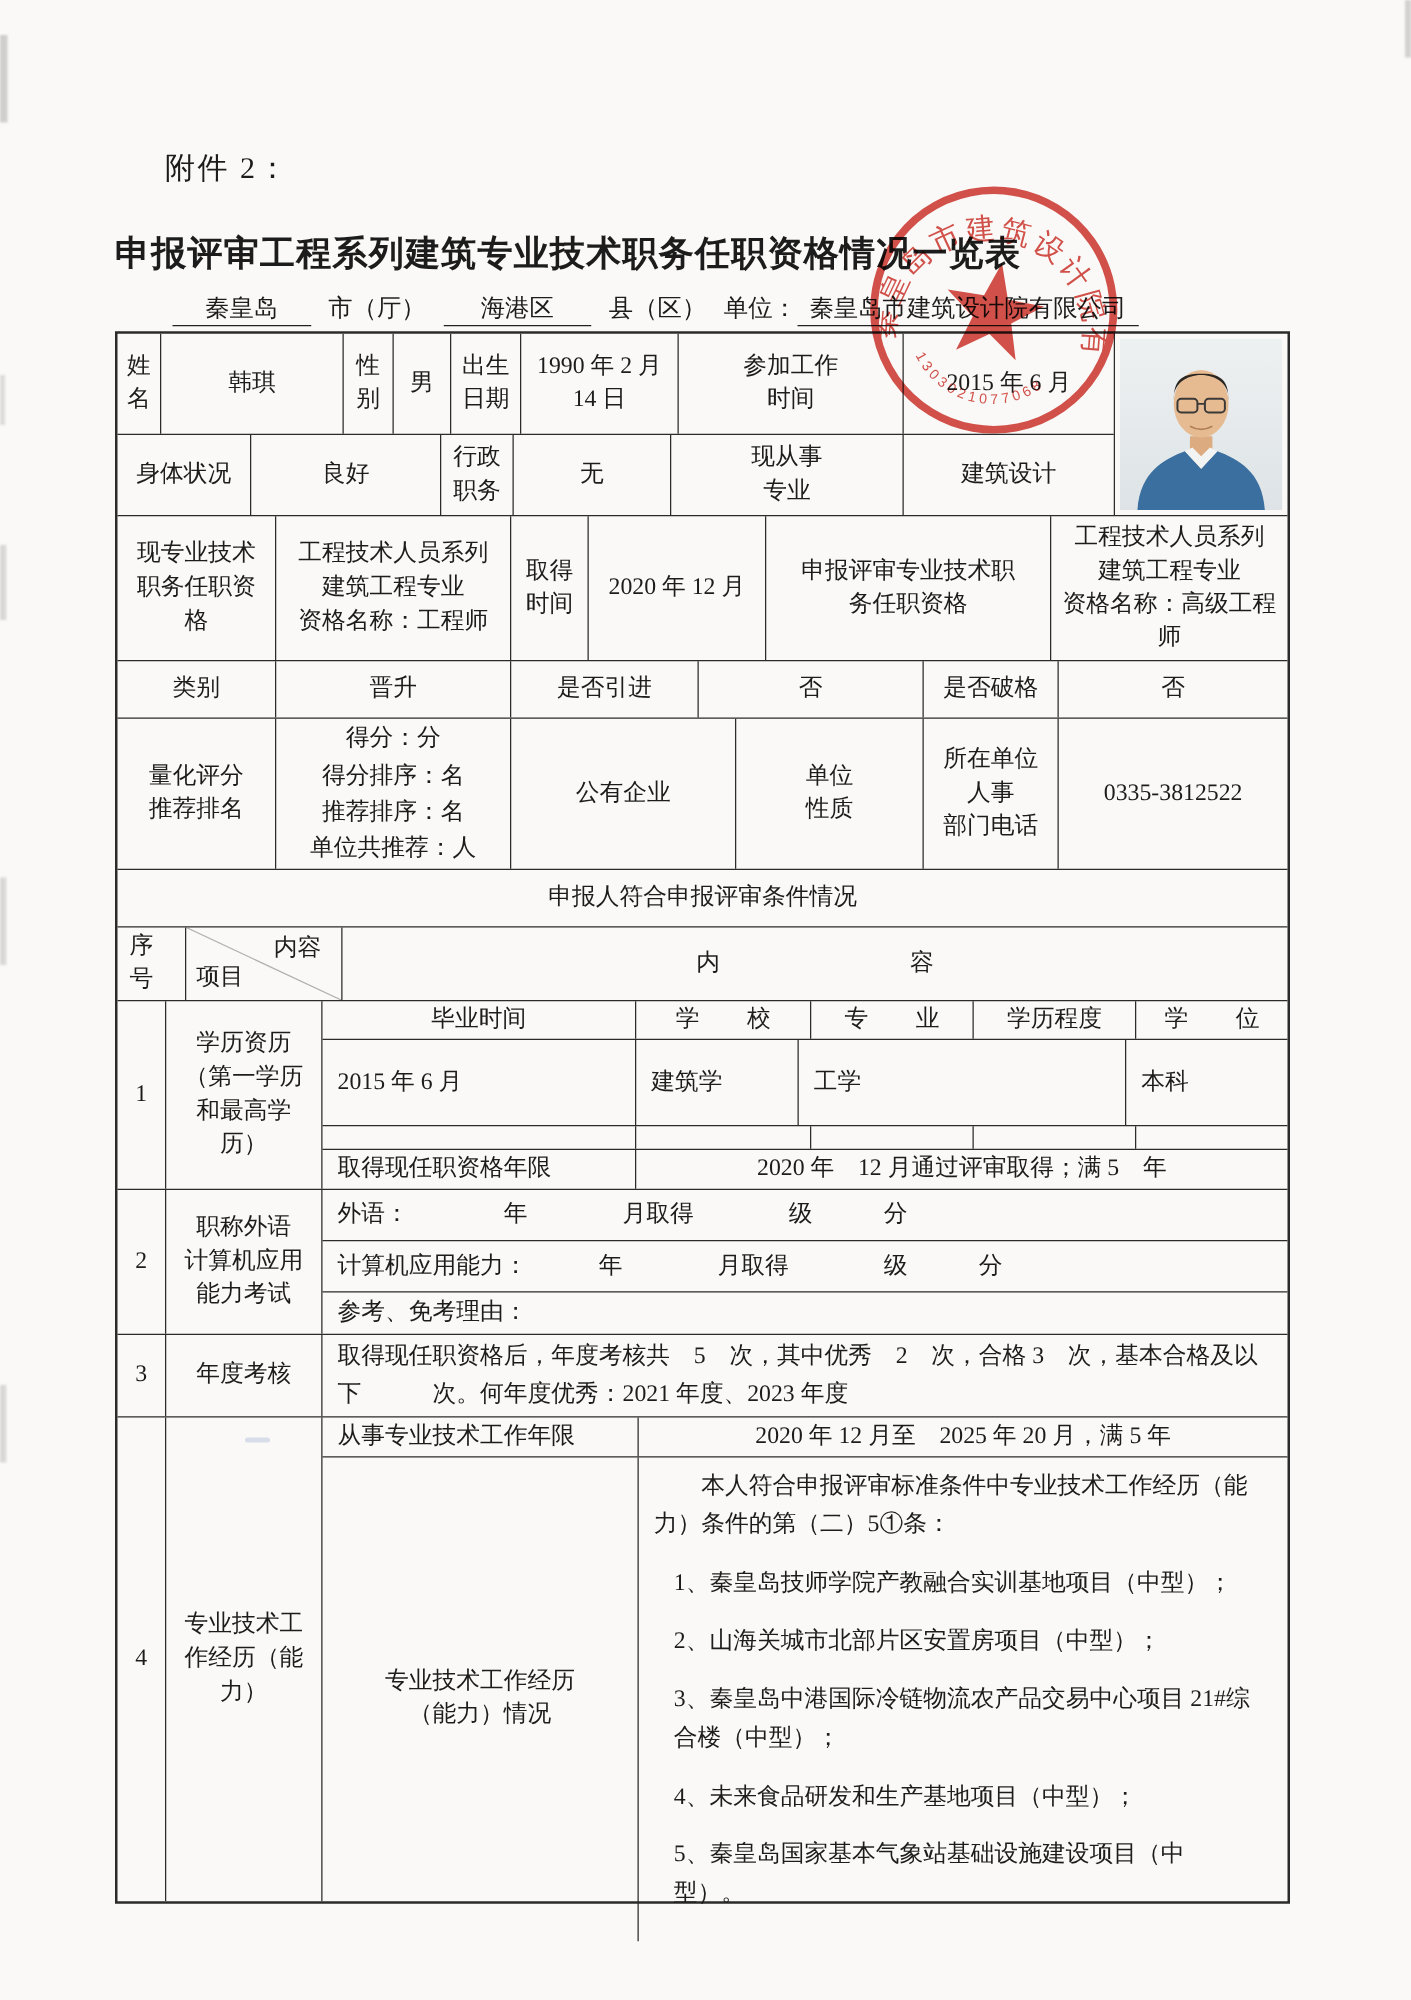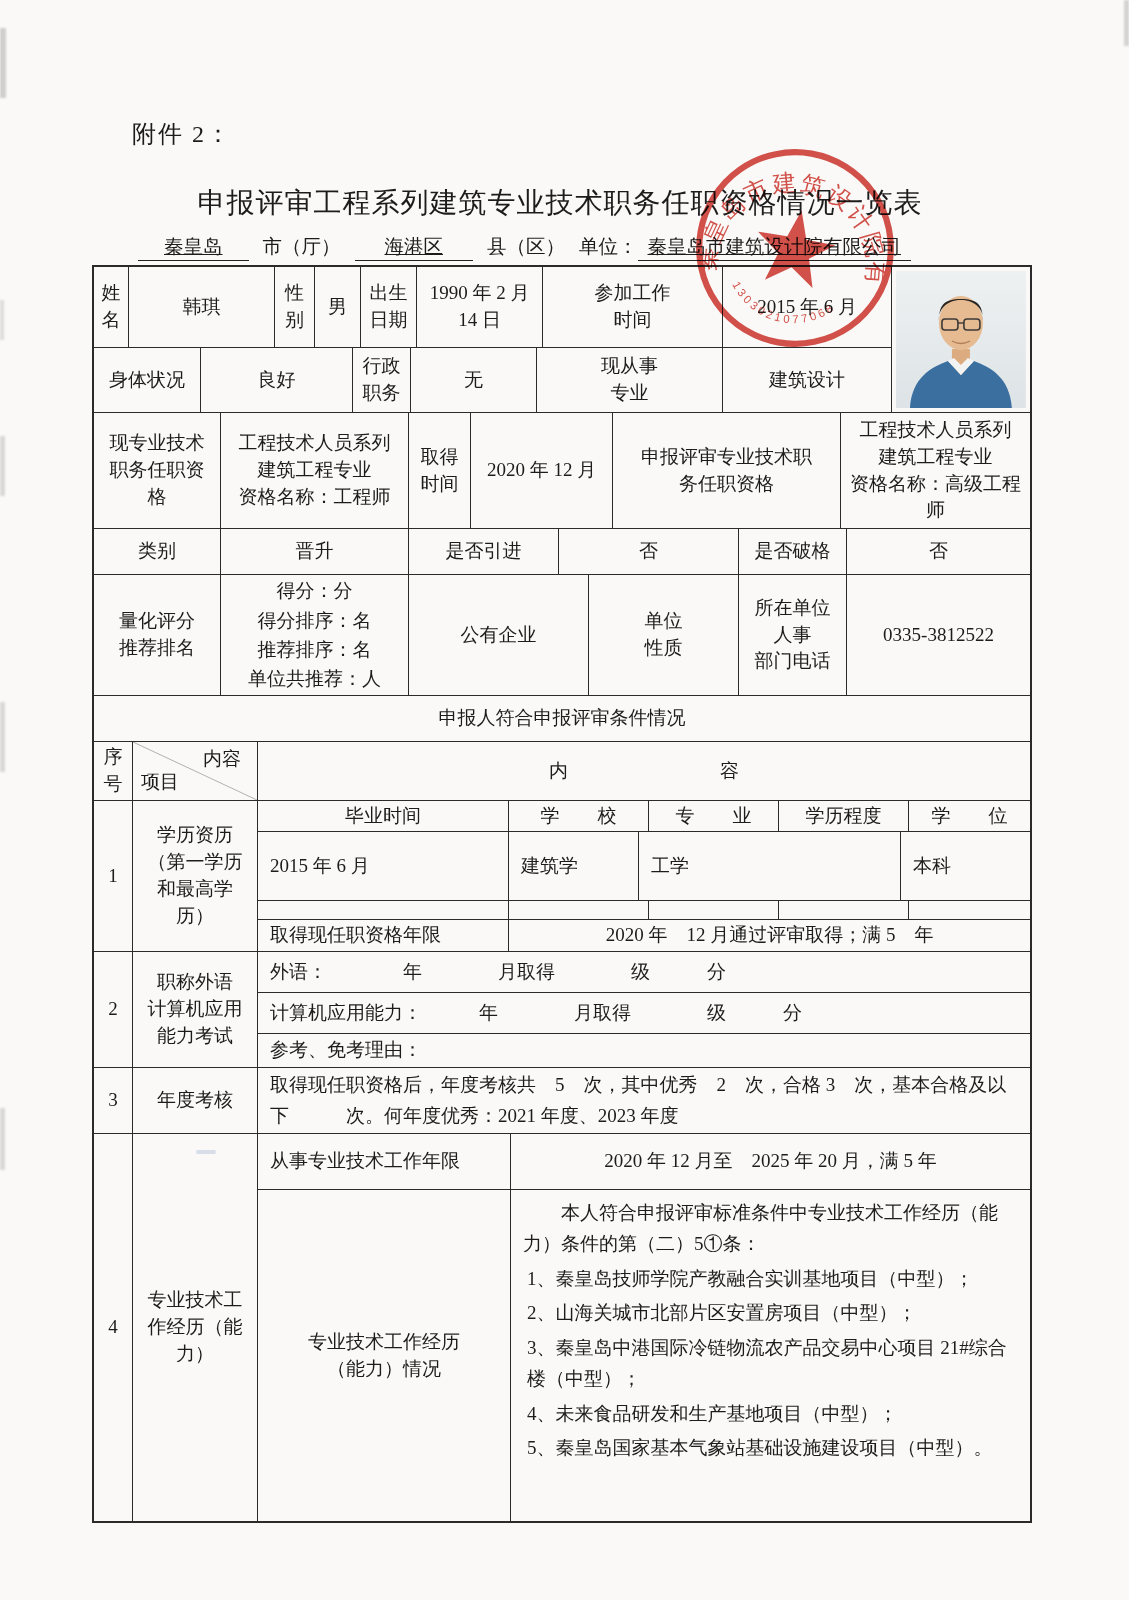--- a/index.html
+++ b/index.html
@@ -13,24 +13,24 @@
   .artifact{position:absolute;pointer-events:none;}
   .a1{left:0;top:28px;width:6px;height:70px;background:rgba(110,110,110,.30);filter:blur(1px);}
   .a2{left:0;top:300px;width:4px;height:40px;background:rgba(120,120,120,.22);filter:blur(1px);}
   .a3{left:0;top:436px;width:5px;height:60px;background:rgba(120,120,120,.25);filter:blur(1px);}
   .a4{left:0;top:702px;width:5px;height:70px;background:rgba(120,120,120,.25);filter:blur(1px);}
   .a5{left:0;top:1108px;width:5px;height:62px;background:rgba(120,120,120,.25);filter:blur(1px);}
   .a6{right:0;top:0;width:5px;height:46px;background:rgba(110,110,110,.28);filter:blur(1px);}
   .a7{left:196px;top:1150px;width:20px;height:4px;background:rgba(150,170,205,.35);border-radius:2px;}
 
   .attach{position:absolute;left:132px;top:118px;font-size:24px;letter-spacing:2px;}
-  .title{position:absolute;left:92px;top:184px;width:936px;text-align:center;
-         font-size:28px;letter-spacing:1px;}
+  .title{position:absolute;left:92px;top:184px;width:936px;
+         font-size:28px;letter-spacing:1px;font-weight:bold;}
   .locline{position:absolute;left:138px;top:233px;font-size:19.5px;white-space:nowrap;}
-  .locline .u{border-bottom:1.6px solid #222;display:inline-block;text-align:center;text-decoration:underline;}
+  .locline .u{border-bottom:1.6px solid #222;display:inline-block;text-align:center;}
   .locline .u.city{padding:0 26px;}
   .locline .u.county{padding:0 30px;}
   .locline .u.unit{padding:0 10px;}
   .locline .sep{display:inline-block;width:14px;}
 
   
   .doc-table{position:absolute;left:92px;top:265px;width:936px;
              border:2px solid #2b2b2b;background:transparent;}
   .r{display:flex;}
   .stack{display:flex;flex-direction:column;}
@@ -39,34 +39,34 @@
   .bl{border-left:1.5px solid #2b2b2b;}
   .bt{border-top:1.5px solid #2b2b2b;}
   .grow{flex:1 1 auto;}
   .leftal{justify-content:flex-start;text-align:left;padding-left:12px;}
   .lh{line-height:1.55;}
 
   .photo-cell{padding:4px;align-items:stretch;}
   .photo-cell svg{width:100%;height:100%;display:block;}
 
   
-  .diag{position:relative;}
+  .diag{position:relative;margin-left:16px;}
   .diag .tr{position:absolute;top:4px;right:16px;font-size:19px;}
   .diag .blb{position:absolute;bottom:4px;left:8px;font-size:19px;}
   .diag svg{position:absolute;left:0;top:0;width:100%;height:100%;}
 
   
   .stamp{position:absolute;left:692px;top:144px;width:206px;height:208px;
          transform:rotate(10deg);opacity:.88;mix-blend-mode:multiply;pointer-events:none;}
   .stamp svg{width:100%;height:100%;}
 
   .projects{display:block;padding:8px 10px 6px 12px;font-size:19px;line-height:1.62;
             text-align:left;white-space:normal;}
   .projects .intro{text-indent:2em;margin:0 0 2px 0;}
-  .projects .proj{margin:4px;}
+  .projects .proj{margin:16px;}
 </style>
 </head>
 <body>
 
 <div class="artifact a1"></div>
 <div class="artifact a2"></div>
 <div class="artifact a3"></div>
 <div class="artifact a4"></div>
 <div class="artifact a5"></div>
 <div class="artifact a6"></div>

